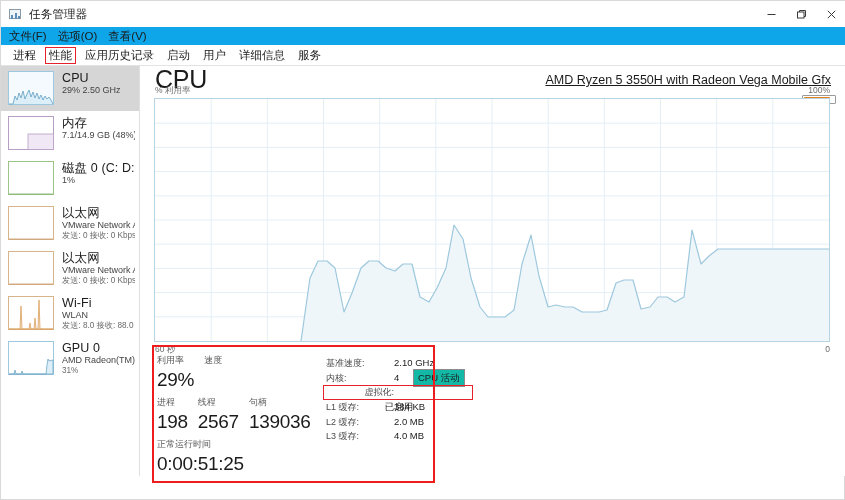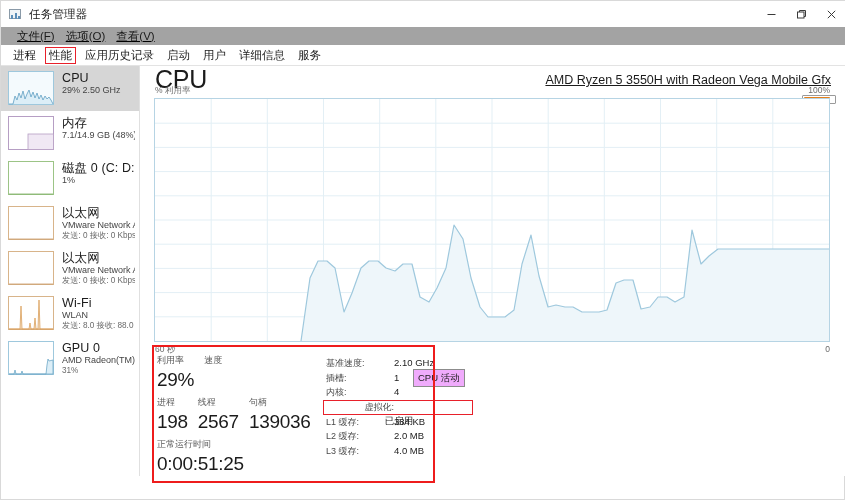--- a/index.html
+++ b/index.html
@@ -54,23 +54,22 @@
     font-size: 11px; color: #3a3a3a;
     cursor: default;
   }
   .wc svg { display: block; }
 
   
   .menubar {
     position: absolute; top: 26px; left: 0;
     width: 845px; height: 18px;
     display: flex; align-items: center;
-    padding-left: 16px;
-    background: #a3a3a3;
-    text-decoration: underline;
+    padding-left: 8px;
+    background: #0ea5e9;
   }
   .menu-item {
     font-size: 11.5px; color: #1b1b1b;
     margin-right: 11px; white-space: nowrap;
   }
 
   
   .tabbar {
     position: absolute; top: 44px; left: 0;
     width: 845px; height: 20px;
@@ -170,21 +169,21 @@
     position: absolute; left: 13px; top: 32px;
     width: 676px; height: 244px;
     border: 1px solid #b6d4e4;
     background: #ffffff;
     overflow: hidden;
   }
   .graph svg { display: block; }
   .tooltip {
     position: absolute; left: 272px; top: 303px;
     border: 1px solid #8c8c8c;
-    background: #f0abfc;
+    background: #14b8a6;
     font-size: 9.5px; color: #1b1b1b;
     padding: 2px 4px 3px 4px;
     line-height: 11px;
     white-space: nowrap;
   }
   .topind {
     position: absolute; right: 10px; top: 29px;
     width: 34px; height: 9px;
     border: 1px solid #9a9a9a;
     background: #ffffff;
@@ -533,24 +532,20 @@
         </div>
 
       </div>
 
       <div class="stats-right">
         <div class="sr-row">
           <span class="sr-k">基准速度:</span>
           <span class="sr-v">2.10 GHz</span>
         </div>
         <div class="sr-row">
-          <span class="sr-k">插槽:</span>
-          <span class="sr-v">1</span>
-        </div>
-        <div class="sr-row">
           <span class="sr-k">内核:</span>
           <span class="sr-v">4</span>
         </div>
         <div class="sr-row hl">
           <span class="sr-k">虚拟化:</span>
           <span class="sr-v">已启用</span>
         </div>
         <div class="sr-row">
           <span class="sr-k">L1 缓存:</span>
           <span class="sr-v">384 KB</span>

